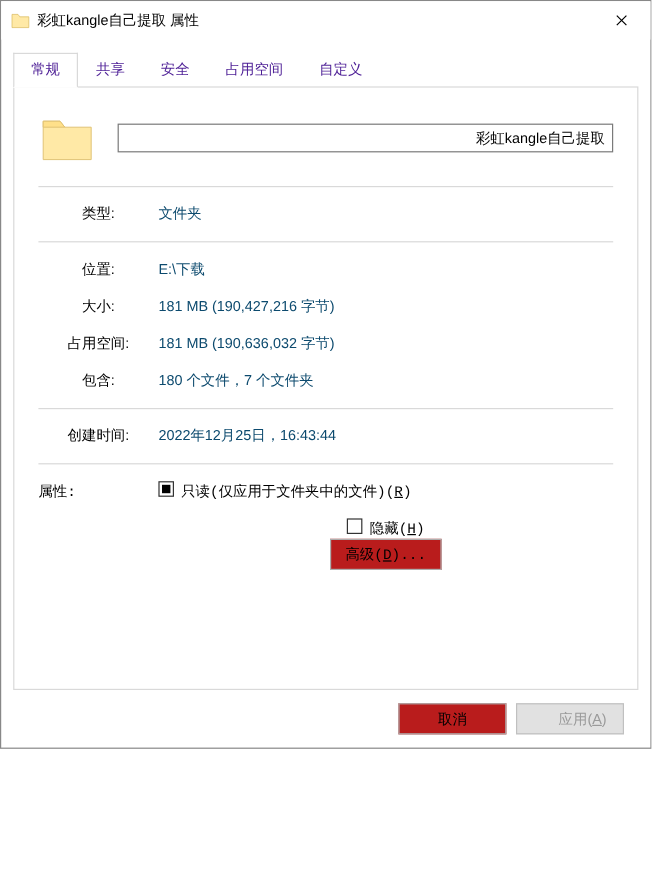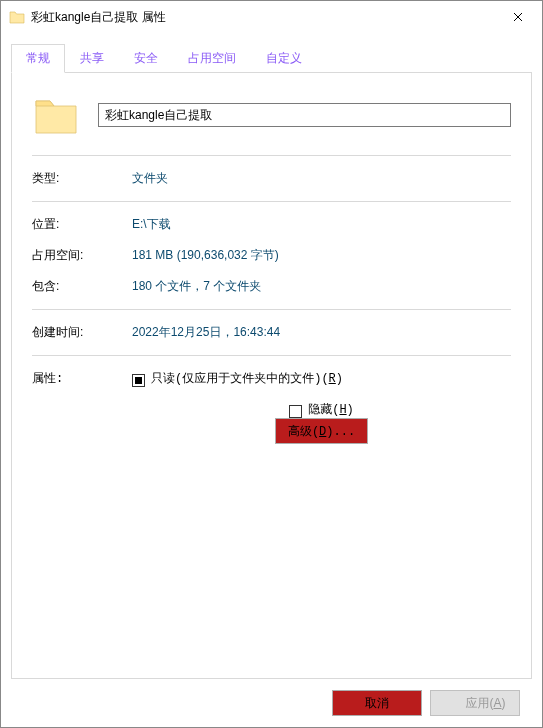--- a/index.html
+++ b/index.html
@@ -6,21 +6,21 @@
 body {
   font-family: "Microsoft YaHei", "Segoe UI", sans-serif;
   font-size: 12px;
   background: #fff;
   width: 543px;
   height: 728px;
   overflow: hidden;
 }
 .window {
   width: 543px;
-  height: 728px;
+  height: 624px;
   border: 1px solid #888;
   display: flex;
   flex-direction: column;
   background: #fff;
 }
 .titlebar {
   height: 32px;
   display: flex;
   align-items: center;
   padding: 0 2px 0 8px;
@@ -50,21 +50,21 @@
   position: relative;
   z-index: 2;
 }
 .tab {
   padding: 5px 14px 5px 14px;
   font-size: 12px;
   border: 1px solid transparent;
   border-bottom: none;
   position: relative;
   top: 1px;
-  color: #8b5cf6;
+  color: #4c1d95;
 }
 .tab.active {
   border: 1px solid #d9d9d9;
   border-bottom: 1px solid #fff;
   background: #fff;
 }
 .tabpanel {
   border: 1px solid #d9d9d9;
   flex: 1;
   padding: 18px 20px 18px 20px;
@@ -78,41 +78,43 @@
 }
 .folder-icon { width: 48px; height: 48px; flex-shrink: 0; }
 .name-input {
   flex: 1;
   height: 24px;
   border: 1px solid #7a7a7a;
   padding: 2px 6px;
   font-family: inherit;
   font-size: 12px;
   background: #fff;
+  text-align: right;
 }
 hr.sep {
   border: none;
   border-top: 1px solid #d9d9d9;
   margin: 10px 0 14px 0;
 }
 .prop-row {
   display: flex;
   margin: 14px 0;
+  text-align: center;
 }
 .prop-label {
   width: 100px;
   flex-shrink: 0;
   color: #000;
 }
 .prop-value { color: #0c4a6e; }
 .attr-block { display: flex; font-family: Liberation Mono, monospace; }
 .attr-controls { flex: 1; }
 .check-row {
   display: flex;
-  align-items: flex-end;
+  align-items: flex-start;
   margin-bottom: 14px;
 }
 .tri-check {
   width: 13px; height: 13px;
   border: 1px solid #333;
   margin-right: 6px;
   position: relative;
   background: #fff;
   display: inline-block;
 }
@@ -202,20 +204,24 @@
         <div class="prop-row">
           <div class="prop-label">类型:</div>
           <div class="prop-value">文件夹</div>
         </div>
 
         <hr class="sep">
 
         <div class="prop-row">
           <div class="prop-label">位置:</div>
           <div class="prop-value">E:\下载</div>
+        </div>
+        <div class="prop-row">
+          <div class="prop-label">大小:</div>
+          <div class="prop-value">181 MB (190,427,216 字节)</div>
         </div>
         <div class="prop-row">
           <div class="prop-label">占用空间:</div>
           <div class="prop-value">181 MB (190,636,032 字节)</div>
         </div>
         <div class="prop-row">
           <div class="prop-label">包含:</div>
           <div class="prop-value">180 个文件，7 个文件夹</div>
         </div>
 

